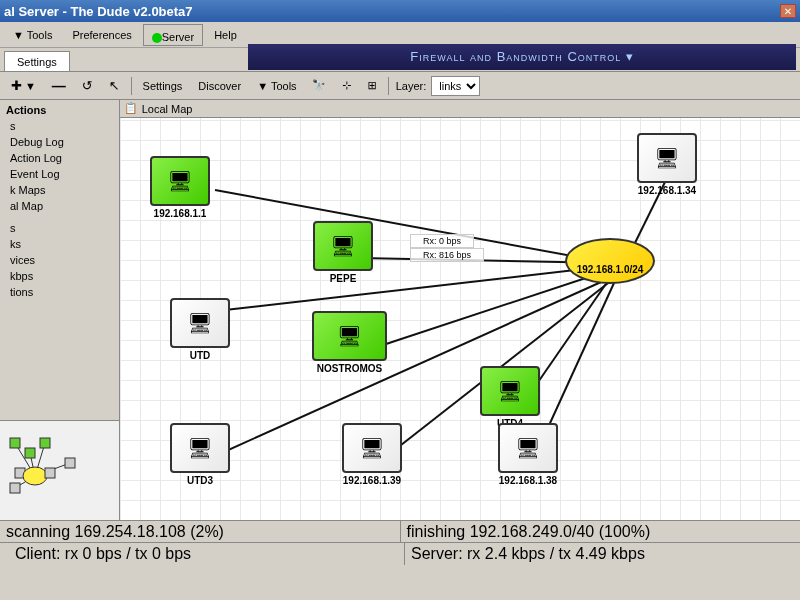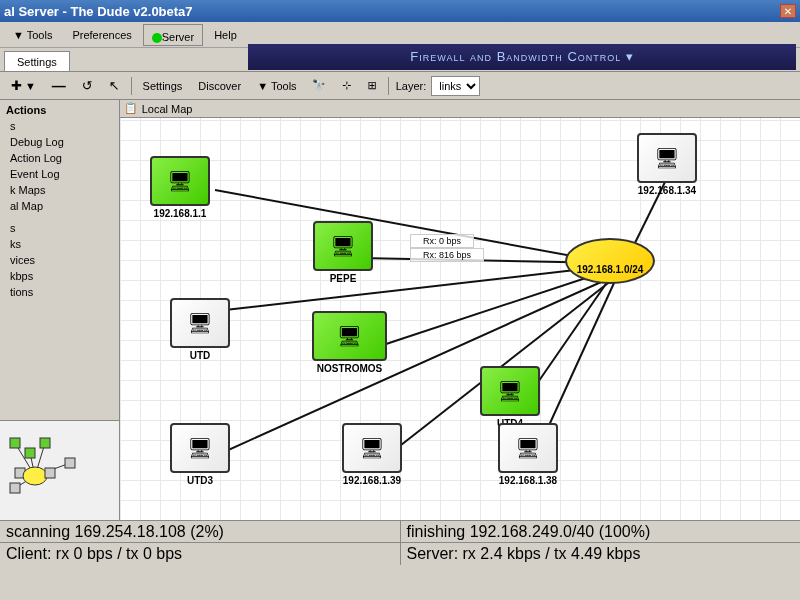--- a/index.html
+++ b/index.html
@@ -229,20 +229,21 @@
     }
     .statusbar-row1 {
       display: flex;
       height: 22px;
       border-bottom: 1px solid #888;
     }
     .statusbar-row2 {
       display: flex;
       height: 22px;
       align-items: flex-end;
+      padding-left: 9px;
     }
     .status-cell {
       flex: 1;
       padding: 2px 6px;
       font-size: 16px;
       display: flex;
       align-items: center;
       border-right: 1px solid #888;
     }
     .status-cell:last-child { border-right: none; }

